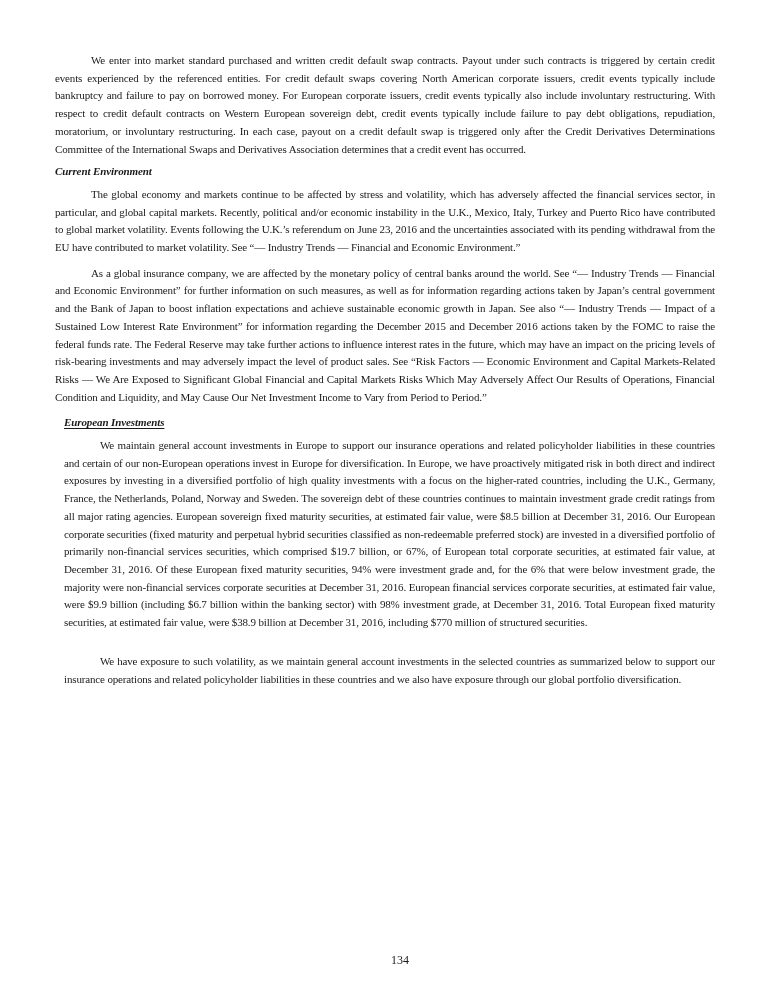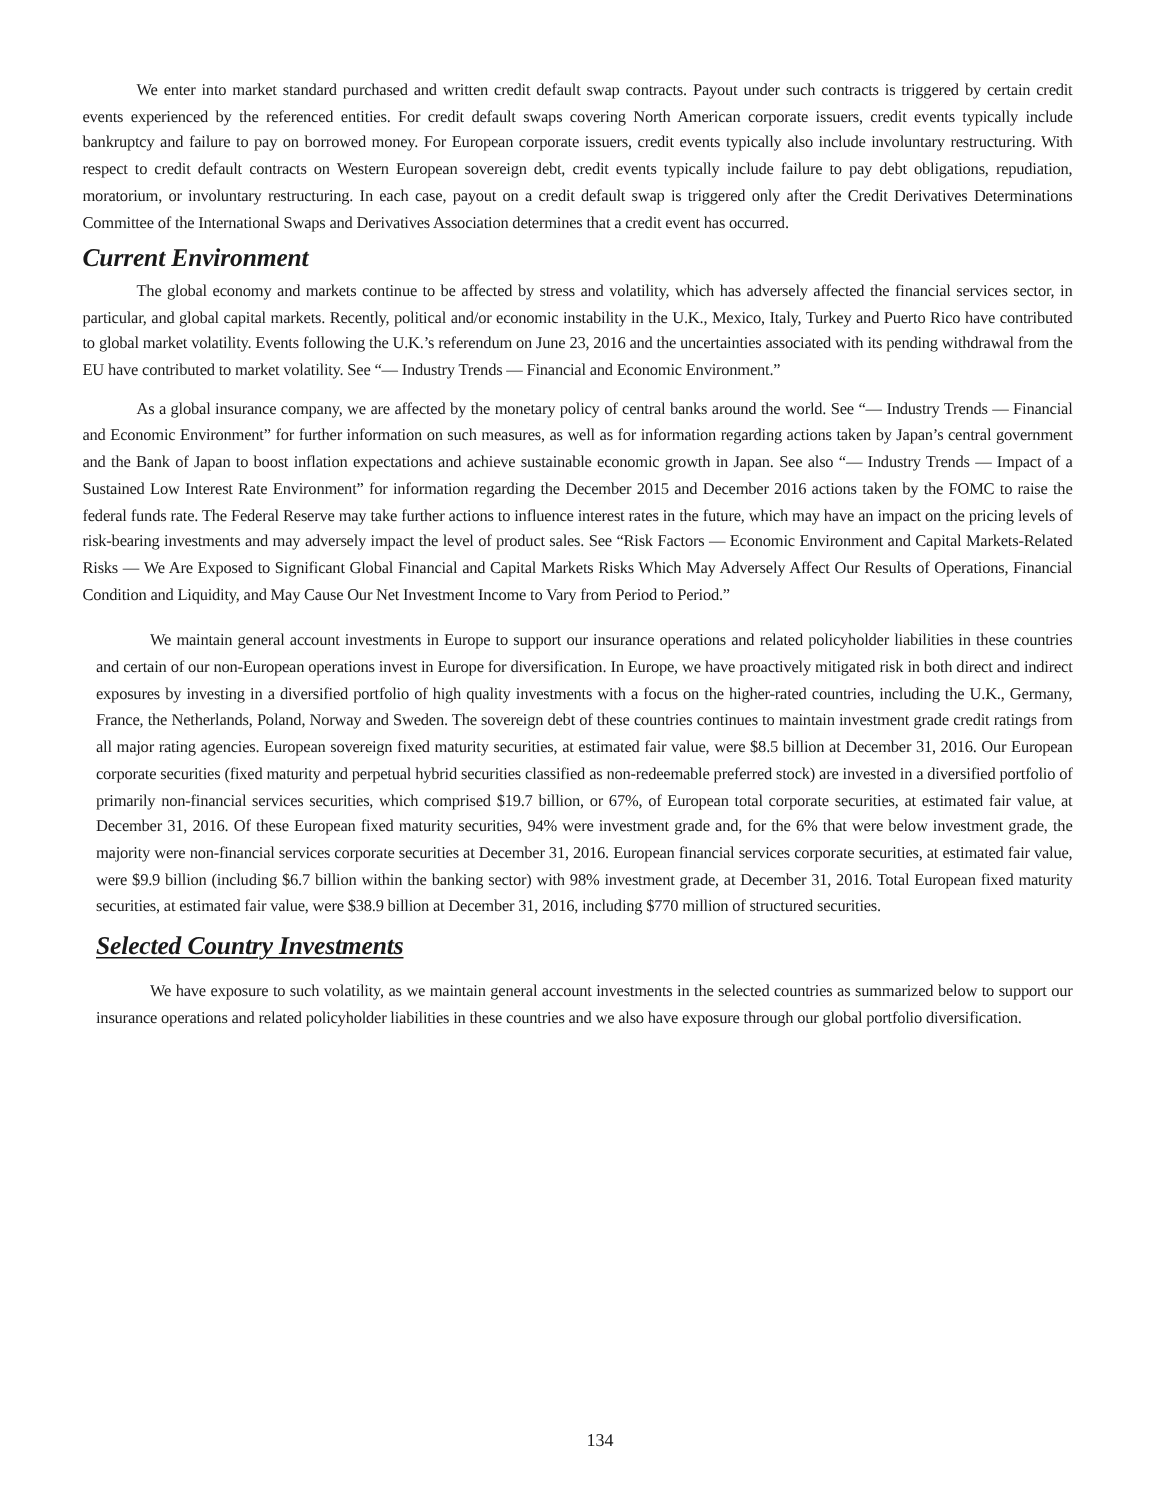--- a/index.html
+++ b/index.html
@@ -27,21 +27,21 @@
     line-height: 17.7px;
     text-align: justify;
     text-indent: 36px;
     letter-spacing: -0.15px;
     word-spacing: 0px;
   }
   .gap { height: 8px; }
   .gap-small { height: 5px; }
   h3 {
     margin: 0;
-    font-size: 17px;
+    font-size: 11px;
     line-height: 17.7px;
     font-style: italic;
     font-weight: bold;
     letter-spacing: -0.1px;
   }
   h3.underlined {
     text-decoration: underline;
     text-underline-offset: 2px;
     text-decoration-thickness: 1px;
   }
@@ -67,27 +67,27 @@
 
   <div class="gap-small"></div>
   <h3>Current Environment</h3>
   <div class="gap-small"></div>
   <p>The global economy and markets continue to be affected by stress and volatility, which has adversely affected the financial services sector, in particular, and global capital markets. Recently, political and/or economic instability in the U.K., Mexico, Italy, Turkey and Puerto Rico have contributed to global market volatility. Events following the U.K.’s referendum on June 23, 2016 and the uncertainties associated with its pending withdrawal from the EU have contributed to market volatility. See “— Industry Trends — Financial and Economic Environment.”</p>
   <div class="gap"></div>
   <p>As a global insurance company, we are affected by the monetary policy of central banks around the world. See “— Industry Trends — Financial and Economic Environment” for further information on such measures, as well as for information regarding actions taken by Japan’s central government and the Bank of Japan to boost inflation expectations and achieve sustainable economic growth in Japan. See also “— Industry Trends — Impact of a Sustained Low Interest Rate Environment” for information regarding the December 2015 and December 2016 actions taken by the FOMC to raise the federal funds rate. The Federal Reserve may take further actions to influence interest rates in the future, which may have an impact on the pricing levels of risk-bearing investments and may adversely impact the level of product sales. See “Risk Factors — Economic Environment and Capital Markets-Related Risks — We Are Exposed to Significant Global Financial and Capital Markets Risks Which May Adversely Affect Our Results of Operations, Financial Condition and Liquidity, and May Cause Our Net Investment Income to Vary from Period to Period.”</p>
 
   <div class="subsection">
     <div class="gap"></div>
+    <h3 class="underlined">European Investments</h3>
     <div class="gap-small"></div>
     <p>We maintain general account investments in Europe to support our insurance operations and related policyholder liabilities in these countries and certain of our non-European operations invest in Europe for diversification. In Europe, we have proactively mitigated risk in both direct and indirect exposures by investing in a diversified portfolio of high quality investments with a focus on the higher-rated countries, including the U.K., Germany, France, the Netherlands, Poland, Norway and Sweden. The sovereign debt of these countries continues to maintain investment grade credit ratings from all major rating agencies. European sovereign fixed maturity securities, at estimated fair value, were $8.5 billion at December 31, 2016. Our European corporate securities (fixed maturity and perpetual hybrid securities classified as non-redeemable preferred stock) are invested in a diversified portfolio of primarily non-financial services securities, which comprised $19.7 billion, or 67%, of European total corporate securities, at estimated fair value, at December 31, 2016. Of these European fixed maturity securities, 94% were investment grade and, for the 6% that were below investment grade, the majority were non-financial services corporate securities at December 31, 2016. European financial services corporate securities, at estimated fair value, were $9.9 billion (including $6.7 billion within the banking sector) with 98% investment grade, at December 31, 2016. Total European fixed maturity securities, at estimated fair value, were $38.9 billion at December 31, 2016, including $770 million of structured securities.</p>
   </div>
 
   <div class="subsection">
     <div class="gap"></div>
-    <h3 class="underlined">Selected Country Investments</h3>
     <div class="gap-small"></div>
     <div class="gap"></div>
     <p>We have exposure to such volatility, as we maintain general account investments in the selected countries as summarized below to support our insurance operations and related policyholder liabilities in these countries and we also have exposure through our global portfolio diversification.</p>
   </div>
 
 </div>
 
 <div class="page-number">134</div>
 
 </body></html>

